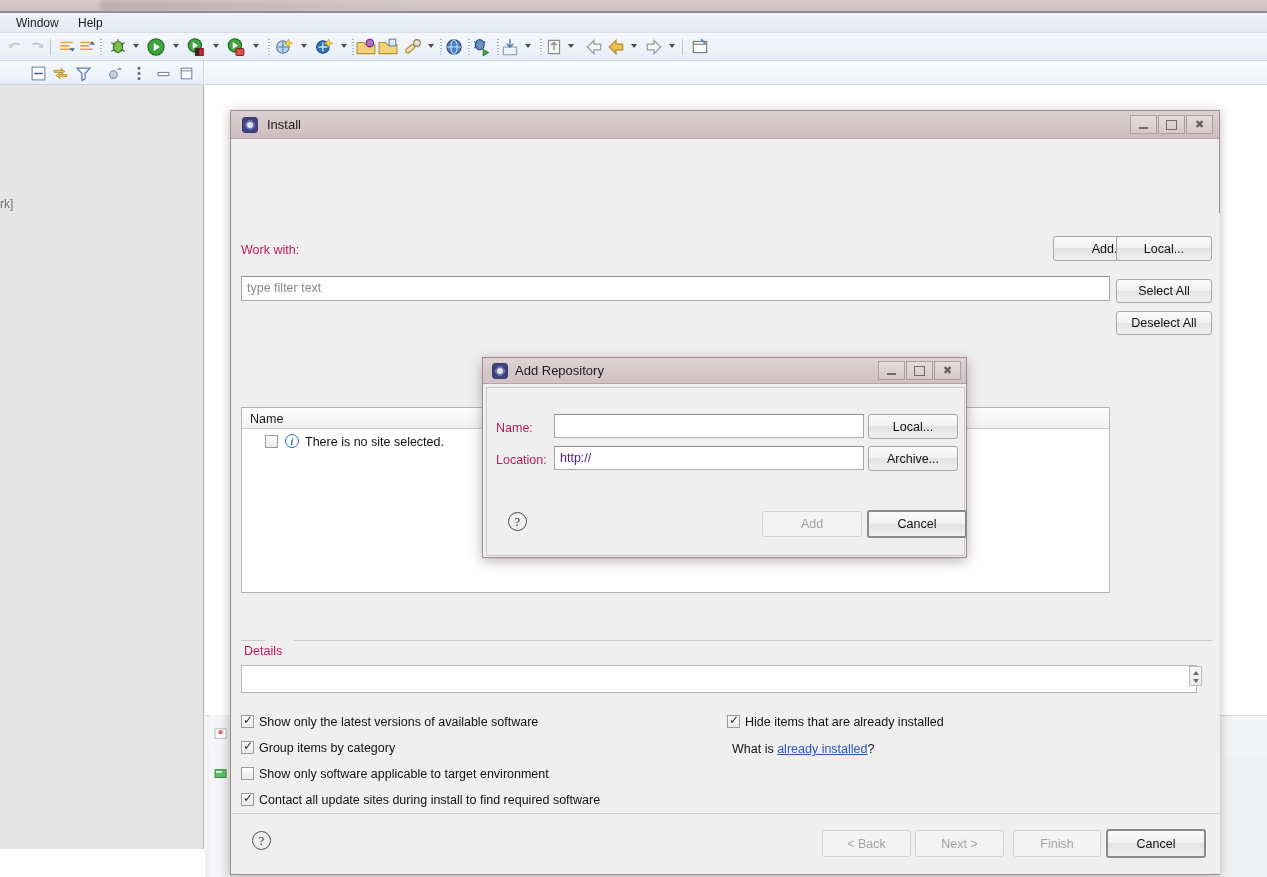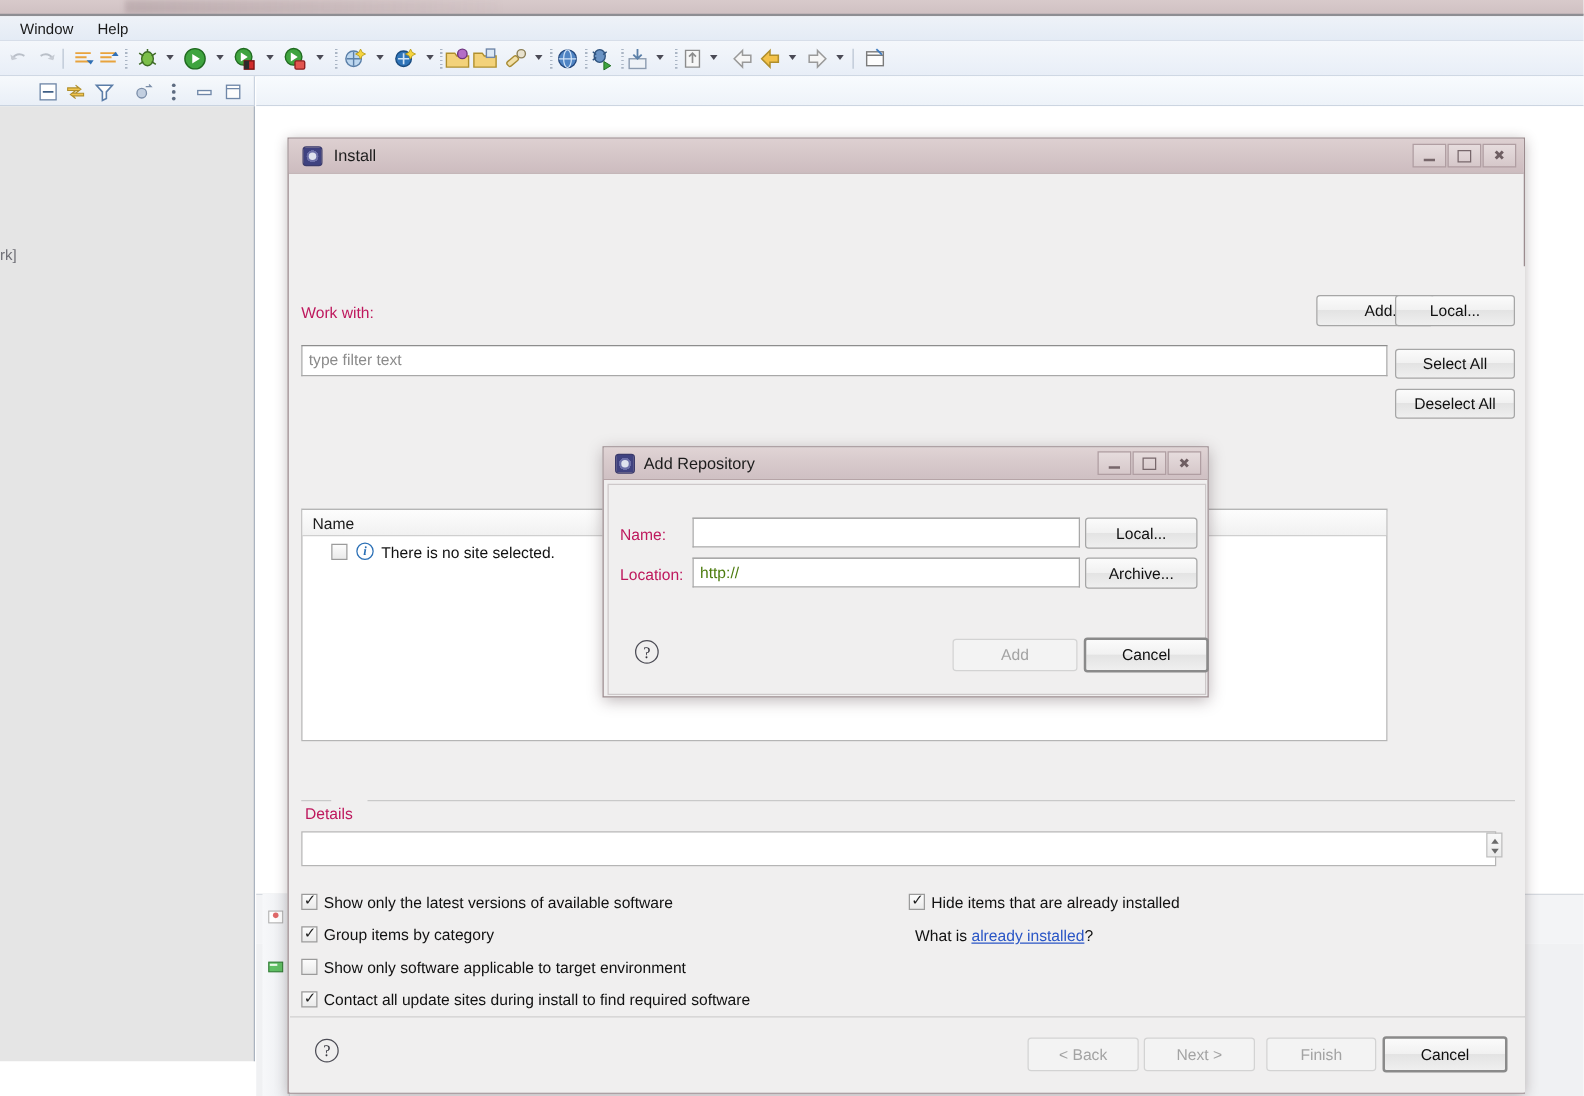--- a/index.html
+++ b/index.html
@@ -193,21 +193,21 @@
     border: 1px solid #a6a6a6; border-radius: 3px;
     display: flex; align-items: center; justify-content: center;
   }
   .btn.disabled { color: #a3a3a3; background: #f3f3f3; border-color: #d3d3d3; }
   .btn.default { border: 2px solid #8a8a8a; }
   .textinput {
     position: absolute; background: #ffffff; border: 1px solid #a8a8a8;
     border-top-color: #8d8d8d;
   }
   .textinput .ph { position: absolute; left: 5px; top: 4px; font-size: 12.5px; color: #8b8b8b; }
-  .textinput .val { position: absolute; left: 5px; top: 4px; font-size: 12.5px; color: #4d7c0f; }
+  .textinput .val { position: absolute; left: 5px; top: 4px; font-size: 12.5px; color: #4c1d95; }
 
   .table-wrap {
     position: absolute; background: #ffffff; border: 1px solid #b5b5b5;
   }
   .th-row {
     position: absolute; left: 0; top: 0; width: 100%; height: 21px;
     background: linear-gradient(to bottom,#fdfdfd,#f1f1f1);
     border-bottom: 1px solid #cfcfcf;
   }
   .th { position: absolute; top: 4px; font-size: 12.5px; color: #1b1b1b; }

